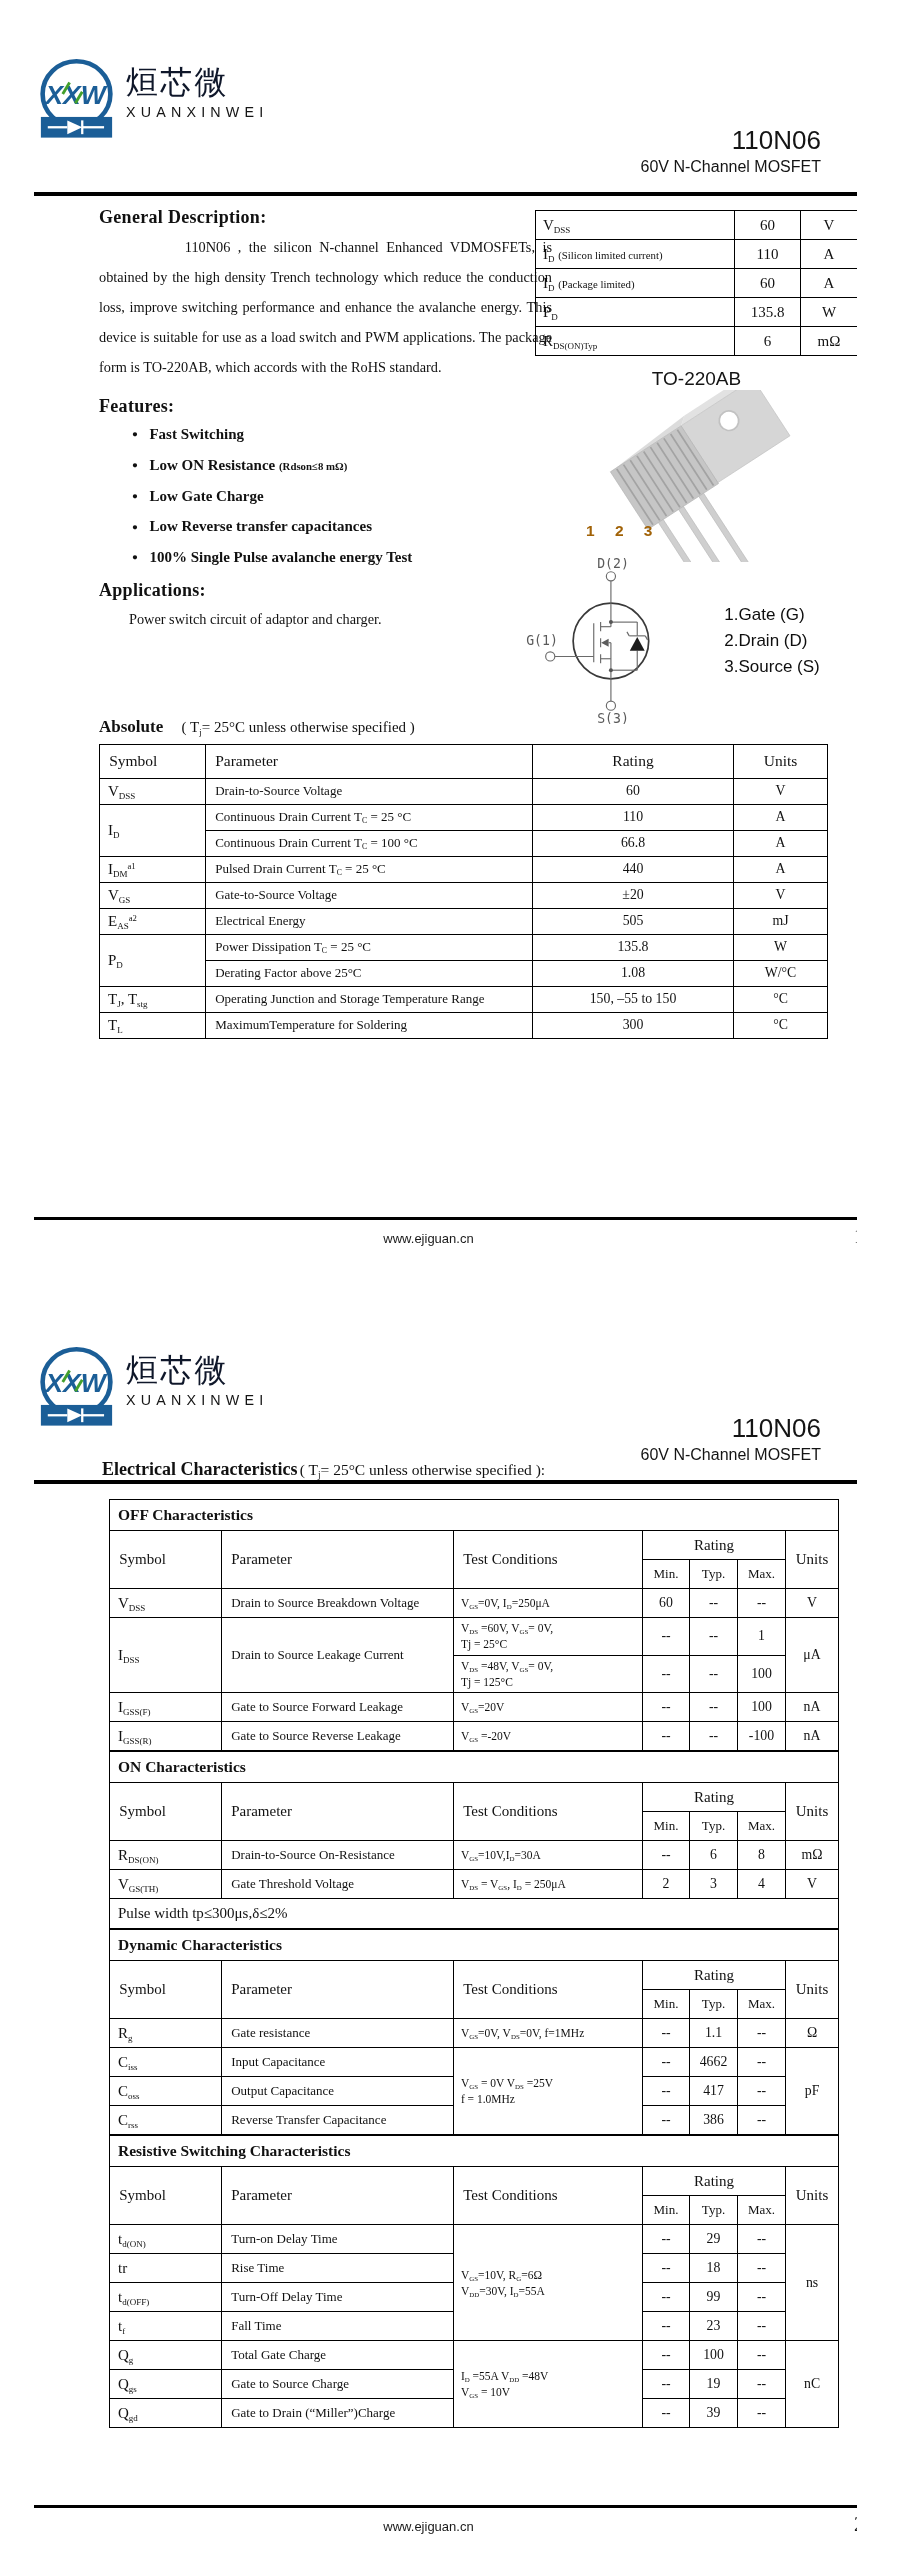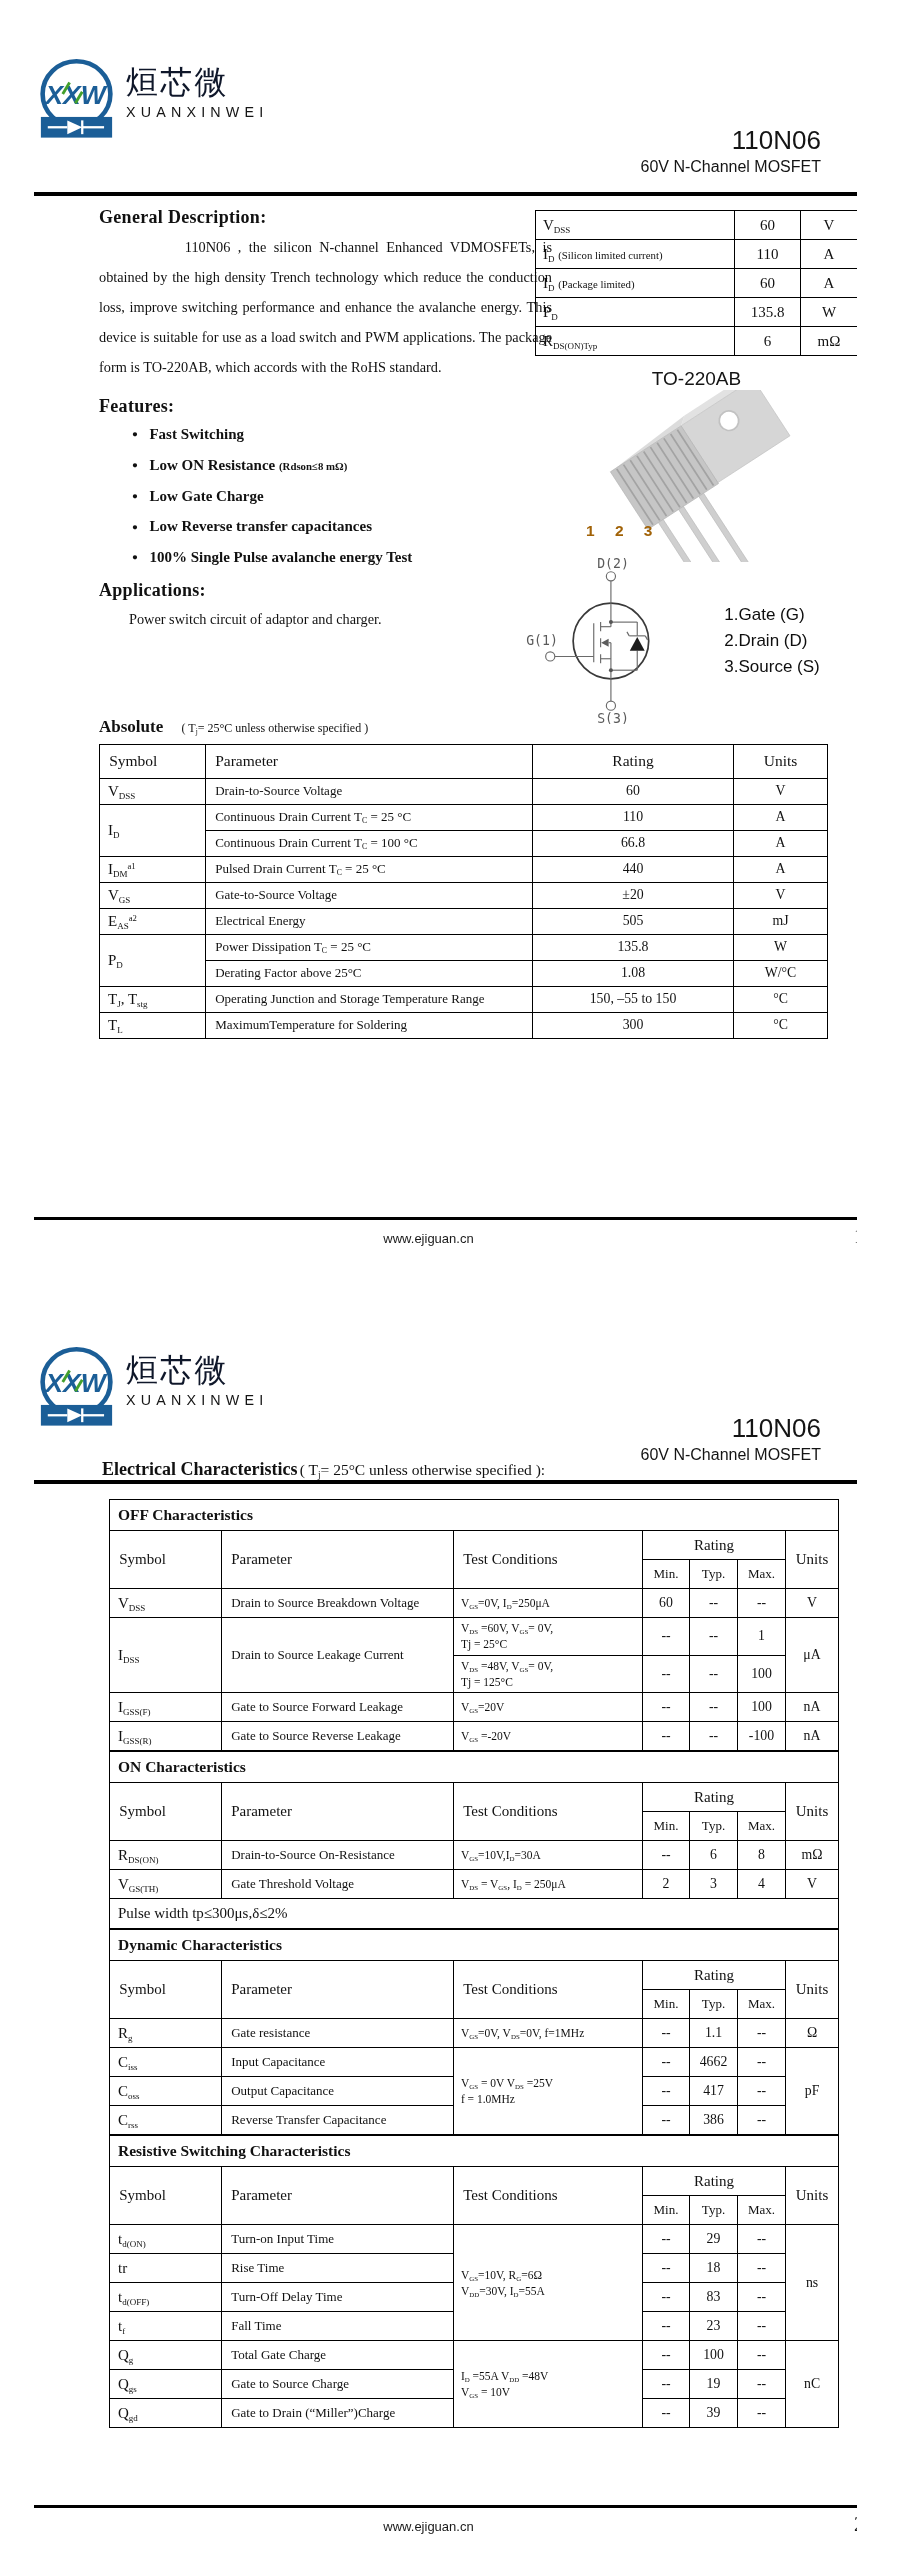--- a/index.html
+++ b/index.html
@@ -49,21 +49,21 @@
   .pkg-pins { position:absolute; left:50px; top:154px; font-family:"Liberation Sans","DejaVu Sans",sans-serif; font-size:15.5px; font-weight:bold; letter-spacing:8px; color:#a16207; }
 
   .sym-fig { position:absolute; left:525px; top:558px; width:344px; }
   .sym-svg { display:inline-block; vertical-align:middle; }
   .sym-legend { display:inline-block; vertical-align:middle; margin-left:8px; font-family:"Liberation Sans","DejaVu Sans",sans-serif; font-size:17px; line-height:26px; color:#0e0e0e; }
 
   
   .abs-sec { position:absolute; left:99px; top:717px; width:729px; }
   .abs-head { margin-bottom:6.9px; }
   .abs-head .t { font-size:17px; font-weight:bold; }
-  .abs-head .n { font-size:12px;padding-left:16px; }
+  .abs-head .n { font-size:15px;padding-left:16px; }
   .abs-sec table { width:727px; border:1.7px solid #000; table-layout:fixed; }
   .abs-sec th, .abs-sec td { border:1.4px solid #000; padding:0 4.6px; }
   .abs-sec th { height:34px; font-size:15.5px; font-weight:normal; }
   .abs-sec th.al, .abs-sec td.al { text-align:left; padding-left:9.2px; }
   .abs-sec td { height:26px; font-size:13.8px; text-align:center; }
   .abs-sec td.sym { text-align:left; padding-left:8px; font-size:15px; }
   .abs-sec td.par { text-align:left; padding-left:9.2px; font-size:13px; }
 
   
   .elec-head { position:absolute; left:102px; top:171px; }
@@ -572,40 +572,40 @@
           <th colspan="3">Rating</th>
           <th rowspan="2">Units</th>
         </tr>
         <tr>
           <th class="minmax">Min.</th>
           <th class="minmax">Typ.</th>
           <th class="minmax">Max.</th>
         </tr>
         <tr>
           <td class="sym">t<sub>d(ON)</sub></td>
-          <td class="par">Turn-on Input Time</td>
+          <td class="par">Turn-on Delay Time</td>
           <td class="cond" rowspan="4">V<sub>GS</sub>=10V,  R<sub>G</sub>=6Ω
 V<sub>DD</sub>=30V,  I<sub>D</sub>=55A</td>
           <td>--</td>
           <td>29</td>
           <td>--</td>
           <td rowspan="4">ns</td>
         </tr>
         <tr>
           <td class="sym">tr</td>
           <td class="par">Rise Time</td>
           <td>--</td>
           <td>18</td>
           <td>--</td>
         </tr>
         <tr>
           <td class="sym">t<sub>d(OFF)</sub></td>
           <td class="par">Turn-Off Delay Time</td>
           <td>--</td>
-          <td>83</td>
+          <td>99</td>
           <td>--</td>
         </tr>
         <tr>
           <td class="sym">t<sub>f</sub></td>
           <td class="par">Fall Time</td>
           <td>--</td>
           <td>23</td>
           <td>--</td>
         </tr>
         <tr>

